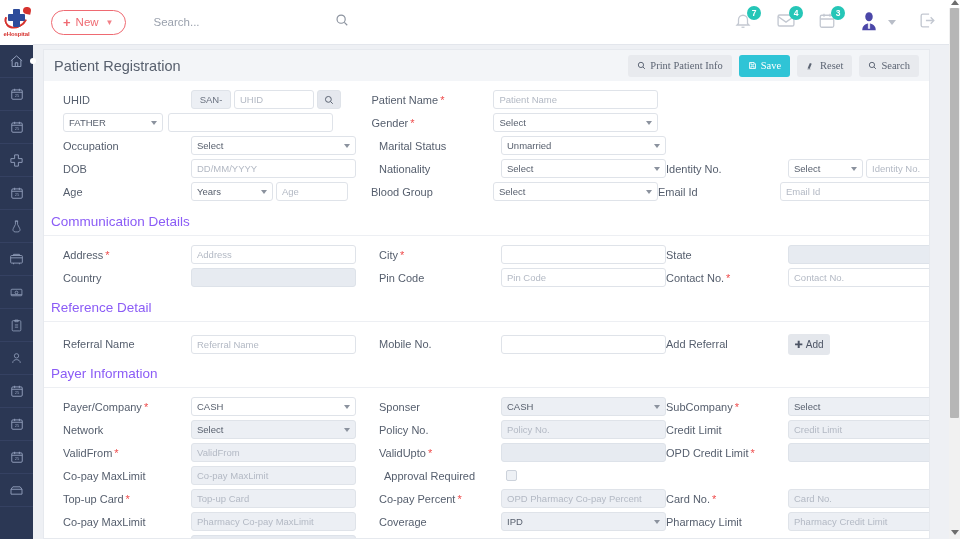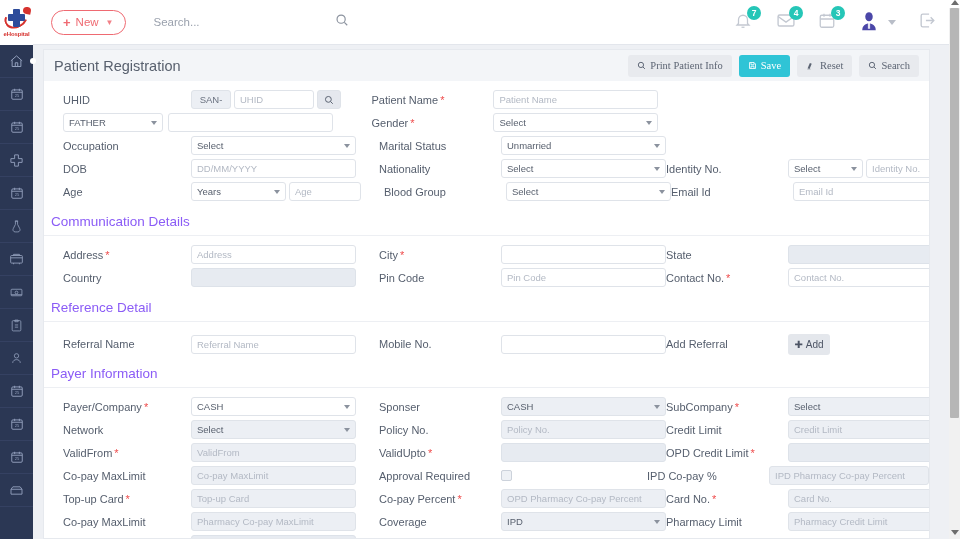--- a/index.html
+++ b/index.html
@@ -493,21 +493,21 @@
           <span class="sel" style="width:75px">Select</span>
           <input class="fld" style="width: 78px;" placeholder="Identity No.">
         </span>
       </div>
     </div>
 
     <div class="row">
       <div class="col c1">
         <span class="lbl">Age</span>
         <span class="age-grp">
-          <span class="sel" style="width:95px">Years</span>
+          <span class="sel" style="width:82px">Years</span>
           <input class="fld" style="width: 72px;" placeholder="Age">
         </span>
       </div>
       <div class="col c2">
         <span class="lbl"><span>Blood Group</span></span>
         <span class="sel w165">Select</span>
       </div>
       <div class="col c3">
         <span class="lbl">Email Id</span>
         <input class="fld w163" placeholder="Email Id" style="">
@@ -632,24 +632,20 @@
     </div>
 
     <div class="row">
       <div class="col c1">
         <span class="lbl">Co-pay MaxLimit</span>
         <input class="fld w165 dis" placeholder="Co-pay MaxLimit" style="">
       </div>
       <div class="col c2">
         <span class="lbl">Approval Required</span>
         <span class="chk"></span>
-      </div>
-      <div class="col c3">
-        <span class="lbl">IPD Co-pay %</span>
-        <input class="fld w163 dis" placeholder="IPD Pharmacy Co-pay Percent" style="">
       </div>
     </div>
 
     <div class="row">
       <div class="col c1">
         <span class="lbl">
           <span>Top-up Card</span><span class="req">*</span>
         </span>
         <input class="fld w165 dis" placeholder="Top-up Card" style="">
       </div>

